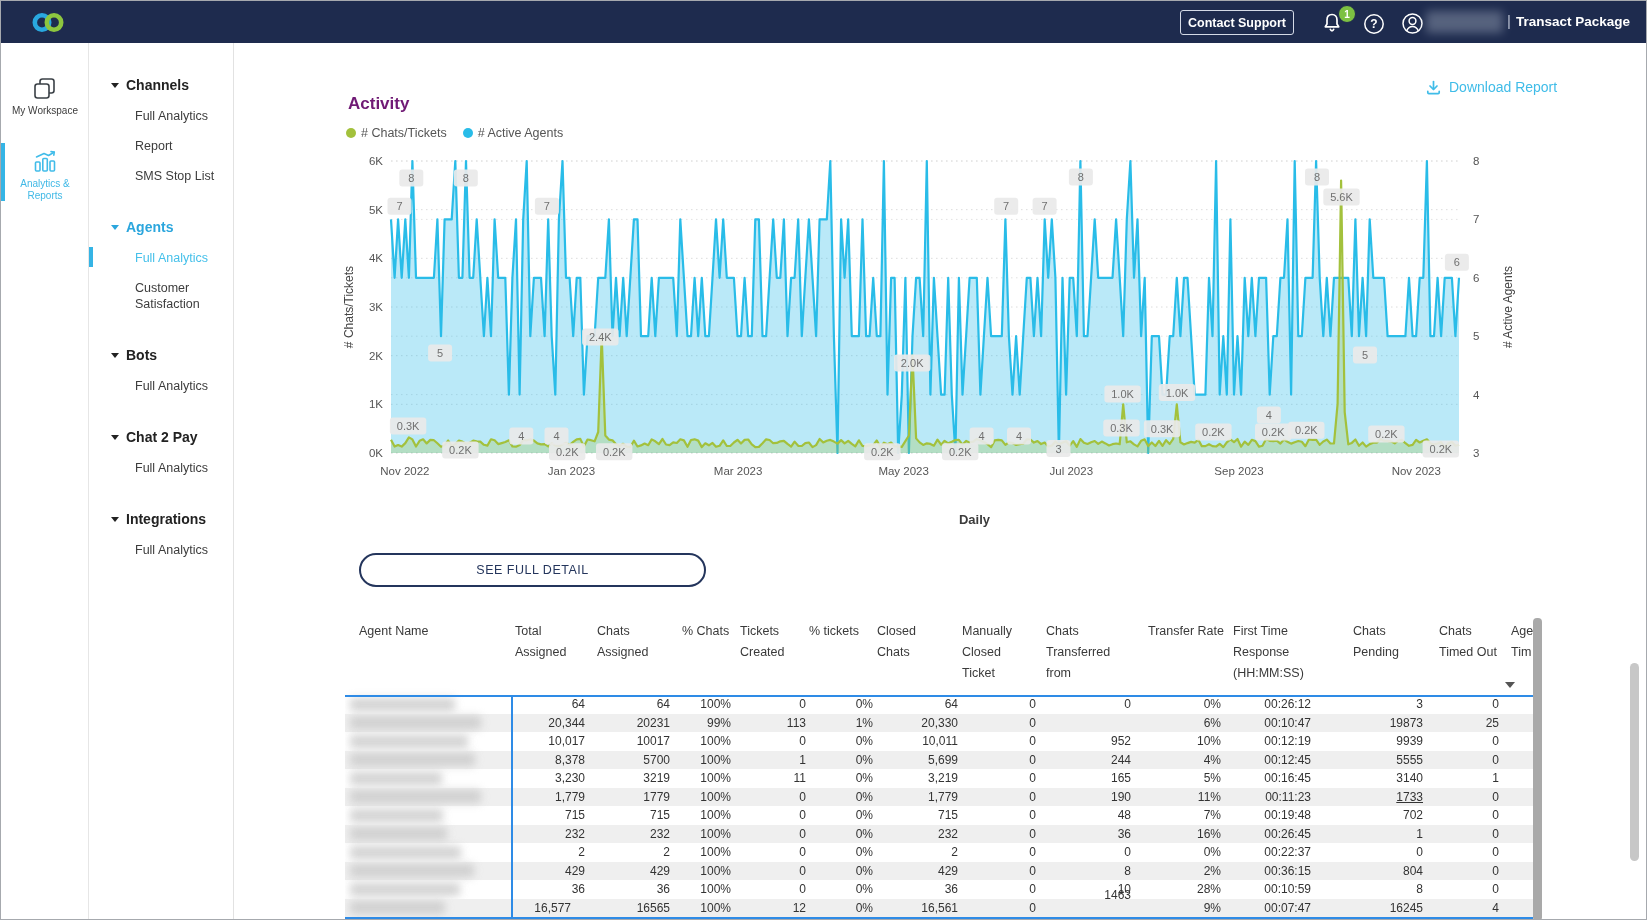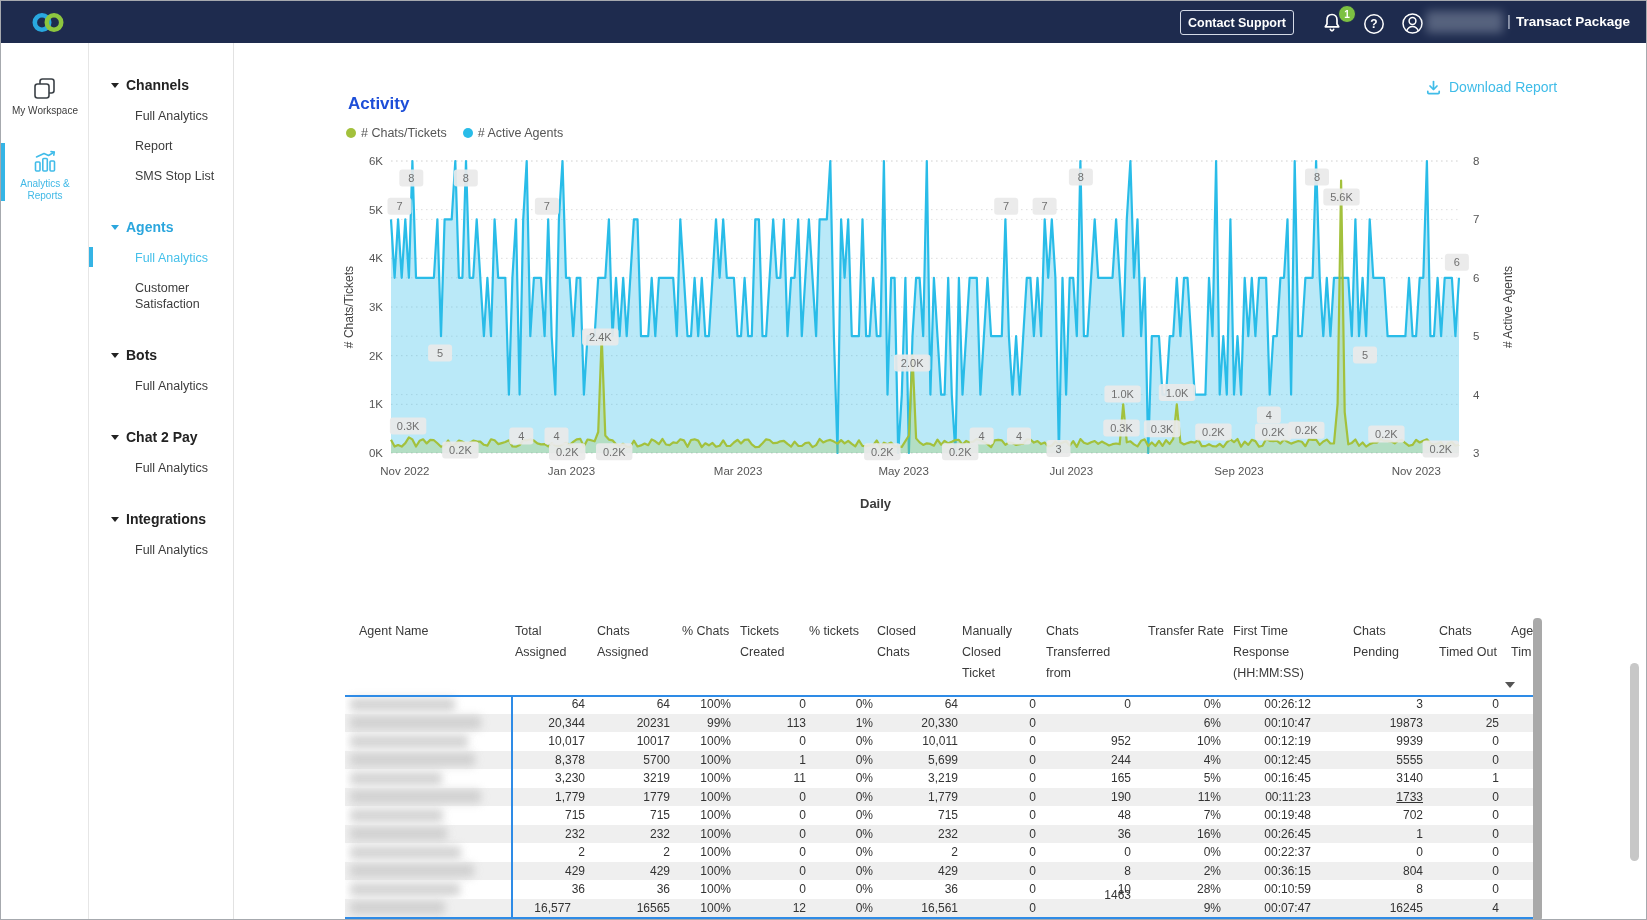--- a/index.html
+++ b/index.html
@@ -32,27 +32,27 @@
   .menu{position:absolute;left:88px;top:42px;width:145px;bottom:0;border-right:1px solid #e2e2e2;box-sizing:border-box;padding-top:34px;background:#fff;}
   .sec{margin:0 0 28px 22px;}
   .sec-h{display:flex;align-items:center;gap:7px;font-size:14px;font-weight:bold;color:#222;cursor:pointer;margin-bottom:8px;}
   .sec.active .sec-h{color:#2ba6dd;}
   .tri{width:0;height:0;border-left:4.5px solid transparent;border-right:4.5px solid transparent;border-top:5.5px solid currentColor;}
   .itm{position:relative;font-size:12.5px;color:#3c3c3c;padding:7px 6px 7px 24px;line-height:16px;cursor:pointer;}
   .itm.active{color:#45c0ea;}
   .itm.active::before{content:"";position:absolute;left:-22px;top:4px;width:4px;height:20px;background:#35b4e5;}
 
   
-  .activity-title{position:absolute;left:347px;top:93px;font-size:17px;font-weight:600;color:#1d4ed8;}
+  .activity-title{position:absolute;left:347px;top:93px;font-size:17px;font-weight:600;color:#701a75;}
   .download{position:absolute;left:1424px;top:78px;display:flex;gap:7px;align-items:flex-start;color:#3fbce8;font-size:14px;cursor:pointer;}
   .legend{position:absolute;left:345px;top:125px;display:flex;gap:16px;align-items:center;font-size:12.5px;color:#555;}
   .leg-e{display:flex;gap:5px;align-items:center;}
   .dot{width:10px;height:10px;border-radius:50%;}
   .chart{position:absolute;left:330px;top:148px;width:1240px;height:372px;}
-  .daily{position:absolute;left:859px;top:495px;width:130px;text-align:left;font-size:13px;font-weight:600;color:#3c3c3c;}
+  .daily{position:absolute;left:859px;top:511px;width:130px;text-align:right;font-size:13px;font-weight:600;color:#3c3c3c;}
   .see-detail{position:absolute;left:358px;top:552px;width:347px;height:34px;background:#fff;border:2px solid #24355c;border-radius:17px;
     color:#24355c;font-size:12.5px;letter-spacing:.5px;font-family:"Liberation Sans",sans-serif;cursor:pointer;}
 
   
   .table-area{position:absolute;left:344px;top:575px;width:1188px;height:345px;overflow:hidden;}
   .th{position:absolute;line-height:21px;font-size:12.5px;color:#3a3a3a;white-space:nowrap;cursor:pointer;}
   .td{position:absolute;height:19px;line-height:19px;font-size:12px;color:#333;text-align:right;white-space:nowrap;}
   .stripe{position:absolute;left:0;width:1188px;height:18.5px;}
   .stripe.odd{background:#efefef;}
   .blurcell{position:absolute;background:#c8c8c8;filter:blur(4px);opacity:.8;border-radius:2px;}
@@ -297,20 +297,21 @@
         <rect x="1037.2" y="276.5" width="36.4" height="17" rx="3" fill="#e9e9e9" fill-opacity="0.92"></rect>
         <text x="1055.3760000000002" y="289.02000000000004" text-anchor="middle" fill="#707070" font-size="11">0.2K</text>
         <rect x="1113.9" y="104.8" width="24" height="17" rx="3" fill="#e9e9e9" fill-opacity="0.92"></rect>
         <text x="1125.864" y="117.324" text-anchor="middle" fill="#707070" font-size="11">6</text>
         <rect x="1091.6" y="291.4" width="36.4" height="17" rx="3" fill="#e9e9e9" fill-opacity="0.92"></rect>
         <text x="1109.844" y="303.912" text-anchor="middle" fill="#707070" font-size="11">0.2K</text>
       </svg>
   </div>
   <div class="daily">Daily</div>
 
+  <button class="see-detail">SEE FULL DETAIL</button>
 
   <div class="table-area" id="table-area">
       <div class="th" style="left: 14px; top: 45px;">
         <div>Agent Name</div>
       </div>
       <div class="th" style="left: 170px; top: 45px;">
         <div>Total</div>
         <div>Assigned</div>
       </div>
       <div class="th" style="left: 252px; top: 45px;">

